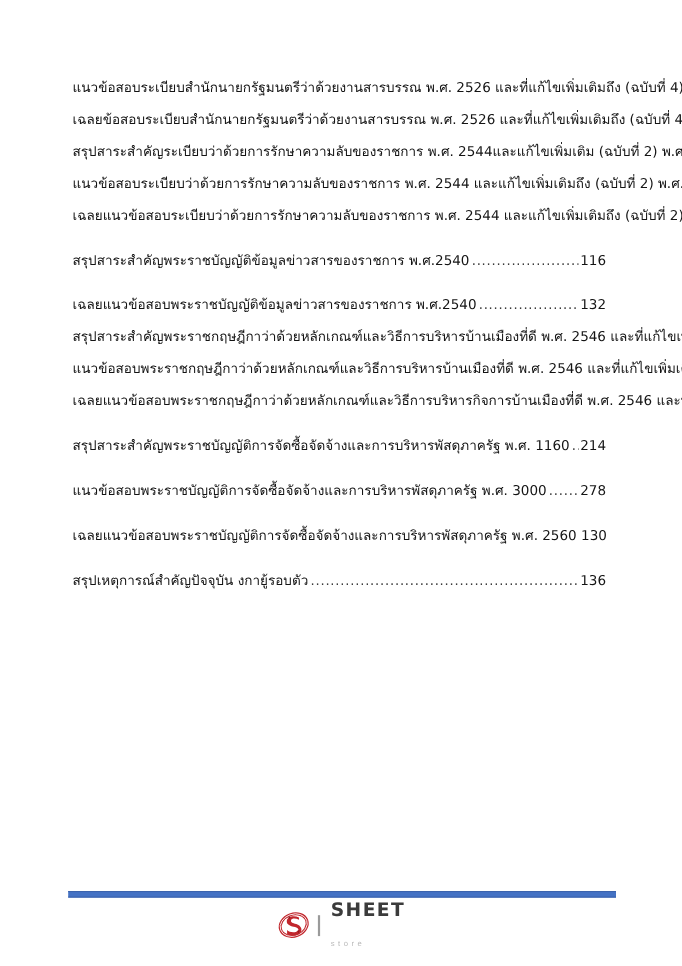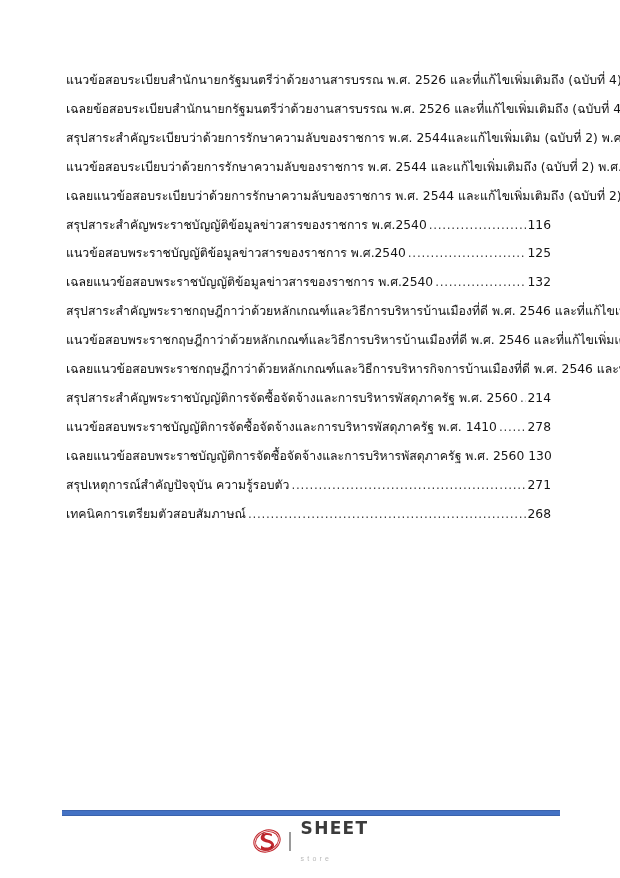--- a/index.html
+++ b/index.html
@@ -62,20 +62,21 @@
   }
   .tail .dots::before {
     content: "........................................................................................................................................................................";
     letter-spacing: 0.7px;
   }
   .tail .num {
     flex: 0 0 auto;
     text-align: right;
     font-size: 12.3px;
     line-height: 28.9px;
+    margin-top: 12px;
   }
   .tail .lead-text {
     flex: 0 0 auto;
     font-size: 12.3px;
     line-height: 28.9px;
   }
 
   
   .footer-rule {
     position: absolute;
@@ -168,27 +169,20 @@
       </div>
       <div class="toc-entry">
         <div class="tail">
           <span class="lead-text">สรุปสาระสำคัญพระราชบัญญัติข้อมูลข่าวสารของราชการ พ.ศ.2540</span>
           <span class="dots"></span>
           <span class="num">116</span>
         </div>
       </div>
       <div class="toc-entry">
         <div class="tail">
-          <span class="lead-text">แนวข้อสอบพระราชบัญญัติข้อมูลข่าวสารของราชการ พ.ศ.2540</span>
-          <span class="dots"></span>
-          <span class="num">125</span>
-        </div>
-      </div>
-      <div class="toc-entry">
-        <div class="tail">
           <span class="lead-text">เฉลยแนวข้อสอบพระราชบัญญัติข้อมูลข่าวสารของราชการ พ.ศ.2540</span>
           <span class="dots"></span>
           <span class="num">132</span>
         </div>
       </div>
       <div class="toc-entry">
         <div class="tail">
           <span class="lead-text">สรุปสาระสำคัญพระราชกฤษฎีกาว่าด้วยหลักเกณฑ์และวิธีการบริหารบ้านเมืองที่ดี พ.ศ. 2546 และที่แก้ไขเพิ่มเติม พ.ศ. 2562</span>
           <span class="dots"></span>
         </div>
@@ -200,51 +194,44 @@
         </div>
       </div>
       <div class="toc-entry">
         <div class="tail">
           <span class="lead-text">เฉลยแนวข้อสอบพระราชกฤษฎีกาว่าด้วยหลักเกณฑ์และวิธีการบริหารกิจการบ้านเมืองที่ดี พ.ศ. 2546 และที่แก้ไขเพิ่มเติมถึง (ฉบับที่ 2) พ.ศ. 2562</span>
           <span class="dots"></span>
         </div>
       </div>
       <div class="toc-entry">
         <div class="tail">
-          <span class="lead-text">สรุปสาระสำคัญพระราชบัญญัติการจัดซื้อจัดจ้างและการบริหารพัสดุภาครัฐ พ.ศ. 2560</span>
+          <span class="lead-text">สรุปสาระสำคัญพระราชบัญญัติการจัดซื้อจัดจ้างและการบริหารพัสดุภาครัฐ พ.ศ. 1160</span>
           <span class="dots"></span>
           <span class="num">214</span>
         </div>
       </div>
       <div class="toc-entry">
         <div class="tail">
-          <span class="lead-text">แนวข้อสอบพระราชบัญญัติการจัดซื้อจัดจ้างและการบริหารพัสดุภาครัฐ พ.ศ. 1410</span>
+          <span class="lead-text">แนวข้อสอบพระราชบัญญัติการจัดซื้อจัดจ้างและการบริหารพัสดุภาครัฐ พ.ศ. 3000</span>
           <span class="dots"></span>
           <span class="num">278</span>
         </div>
       </div>
       <div class="toc-entry">
         <div class="tail">
           <span class="lead-text">เฉลยแนวข้อสอบพระราชบัญญัติการจัดซื้อจัดจ้างและการบริหารพัสดุภาครัฐ พ.ศ. 2560</span>
           <span class="dots"></span>
           <span class="num">130</span>
         </div>
       </div>
       <div class="toc-entry">
         <div class="tail">
-          <span class="lead-text">สรุปเหตุการณ์สำคัญปัจจุบัน ความรู้รอบตัว</span>
-          <span class="dots"></span>
-          <span class="num">271</span>
-        </div>
-      </div>
-      <div class="toc-entry">
-        <div class="tail">
-          <span class="lead-text">เทคนิคการเตรียมตัวสอบสัมภาษณ์</span>
-          <span class="dots"></span>
-          <span class="num">268</span>
+          <span class="lead-text">สรุปเหตุการณ์สำคัญปัจจุบัน งกายู้รอบตัว</span>
+          <span class="dots"></span>
+          <span class="num">136</span>
         </div>
       </div>
     </div>
 
   <div class="footer-rule" style="background: rgb(68, 114, 196);"></div>
 
   <div class="footer-logo">
     <svg class="logo-mark" viewBox="0 0 100 100">
       <ellipse cx="50" cy="50" rx="42" ry="33" transform="rotate(-20 50 50)" fill="none" stroke="#c1272d" stroke-width="9"></ellipse>
       <ellipse cx="50" cy="50" rx="42" ry="33" transform="rotate(-20 50 50)" fill="none" stroke="#ffffff" stroke-width="2.5"></ellipse>

